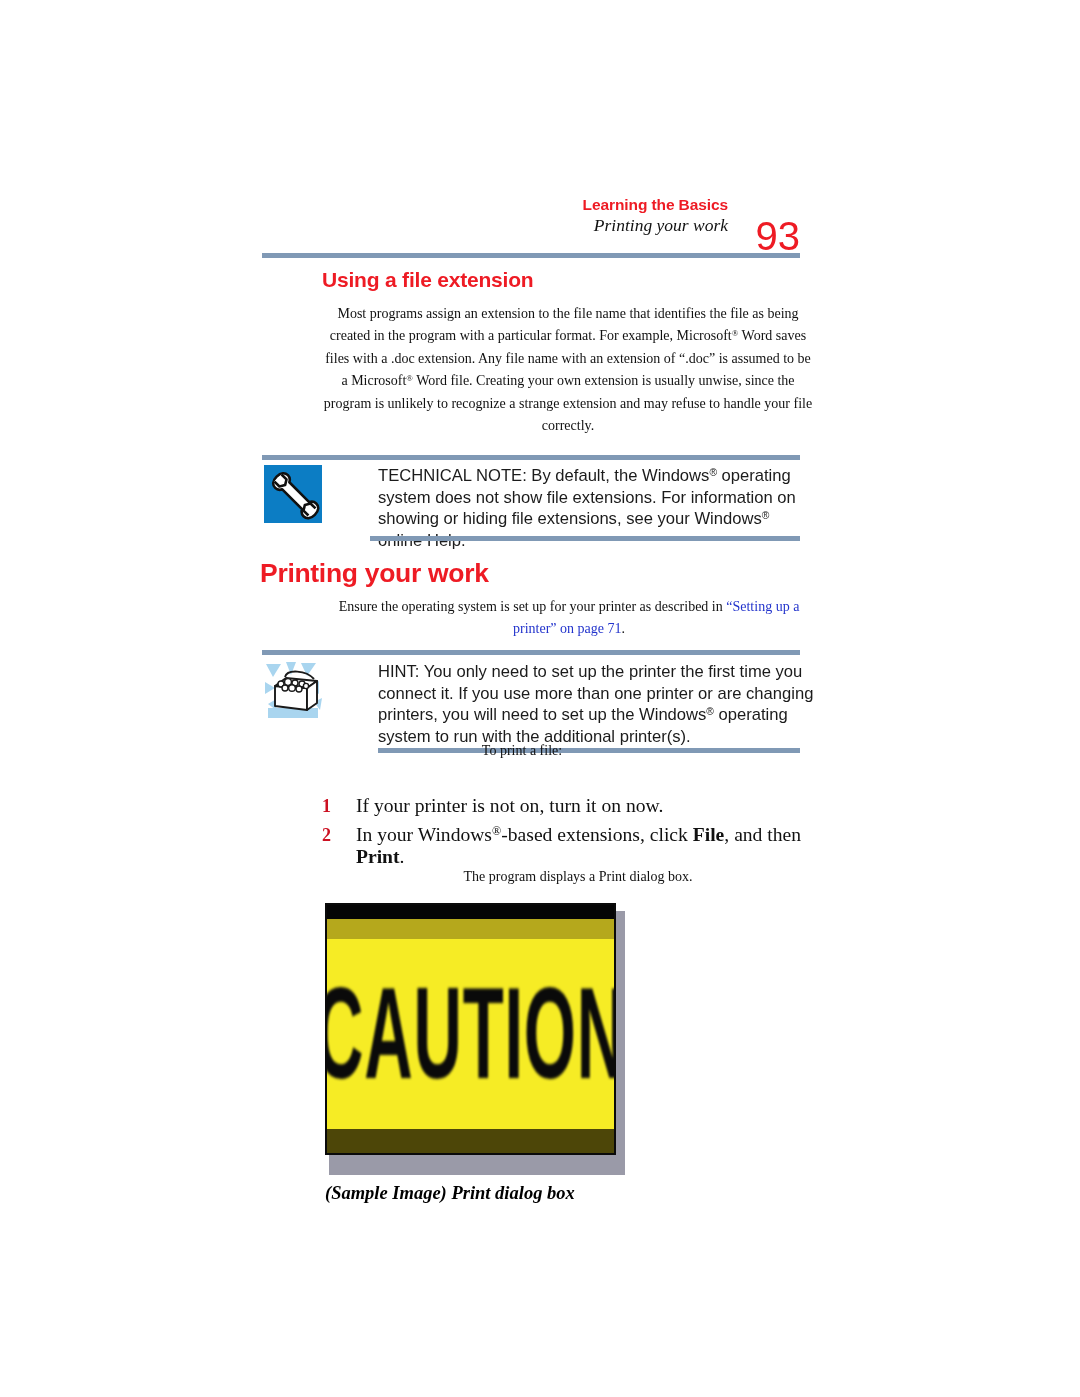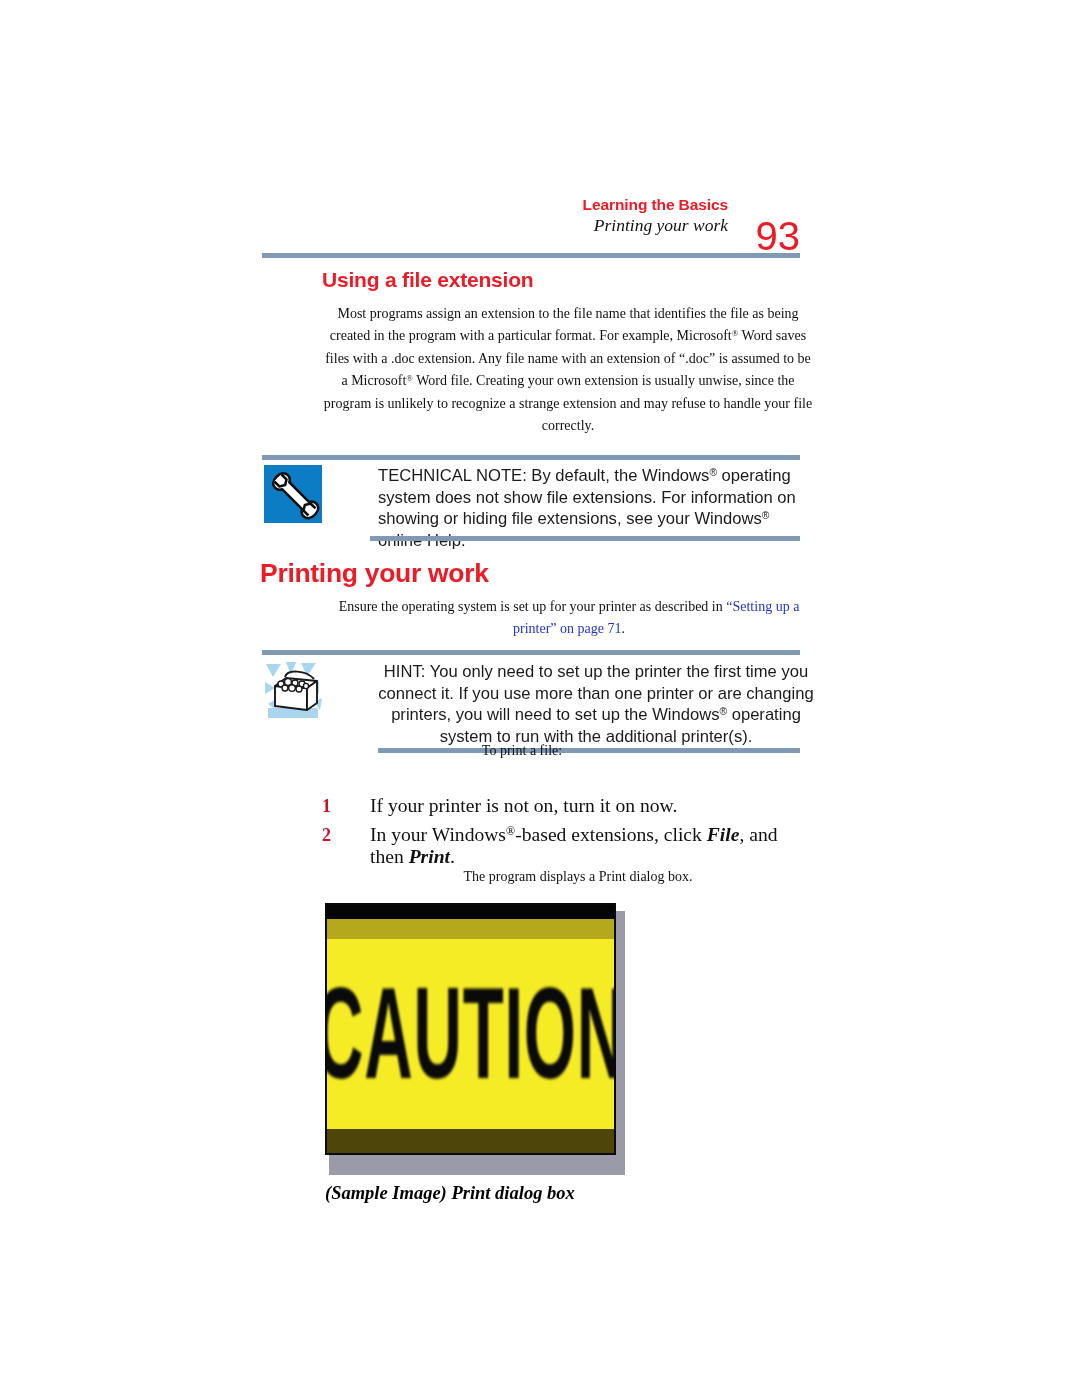--- a/index.html
+++ b/index.html
@@ -139,21 +139,21 @@
   .callout-text {
     position: absolute;
     left: 116px;
     top: 3px;
     width: 422px;
     font-family: "Liberation Sans", sans-serif;
     font-size: 16.6px;
     line-height: 21.5px;
     color: #1b1b1b;
   }
-  #callout-hint .callout-text { width: 436px; text-align: center; }
+  #callout-hint .callout-text { width: 436px; }
 
   
   .step {
     position: absolute;
     left: 322px;
     width: 494px;
     font-family: "Liberation Serif", serif;
     font-size: 19.6px;
     line-height: 22.4px;
     color: #111111;
@@ -165,23 +165,23 @@
     left: 0;
     top: 0;
     width: 22px;
     font-family: "Liberation Serif", serif;
     font-weight: bold;
     font-size: 18px;
     color: #cc1122;
   }
   .step-body {
     display: block;
-    margin-left: 48px;
-  }
-  .step-body b { font-weight: bold; font-style: italic; }
+    margin-left: 34px;
+  }
+  .step-body b { font-weight: bold; }
 
   
   .figure {
     position: absolute;
     left: 325px;
     top: 903px;
   }
   .caution-img {
     position: relative;
     width: 300px;

